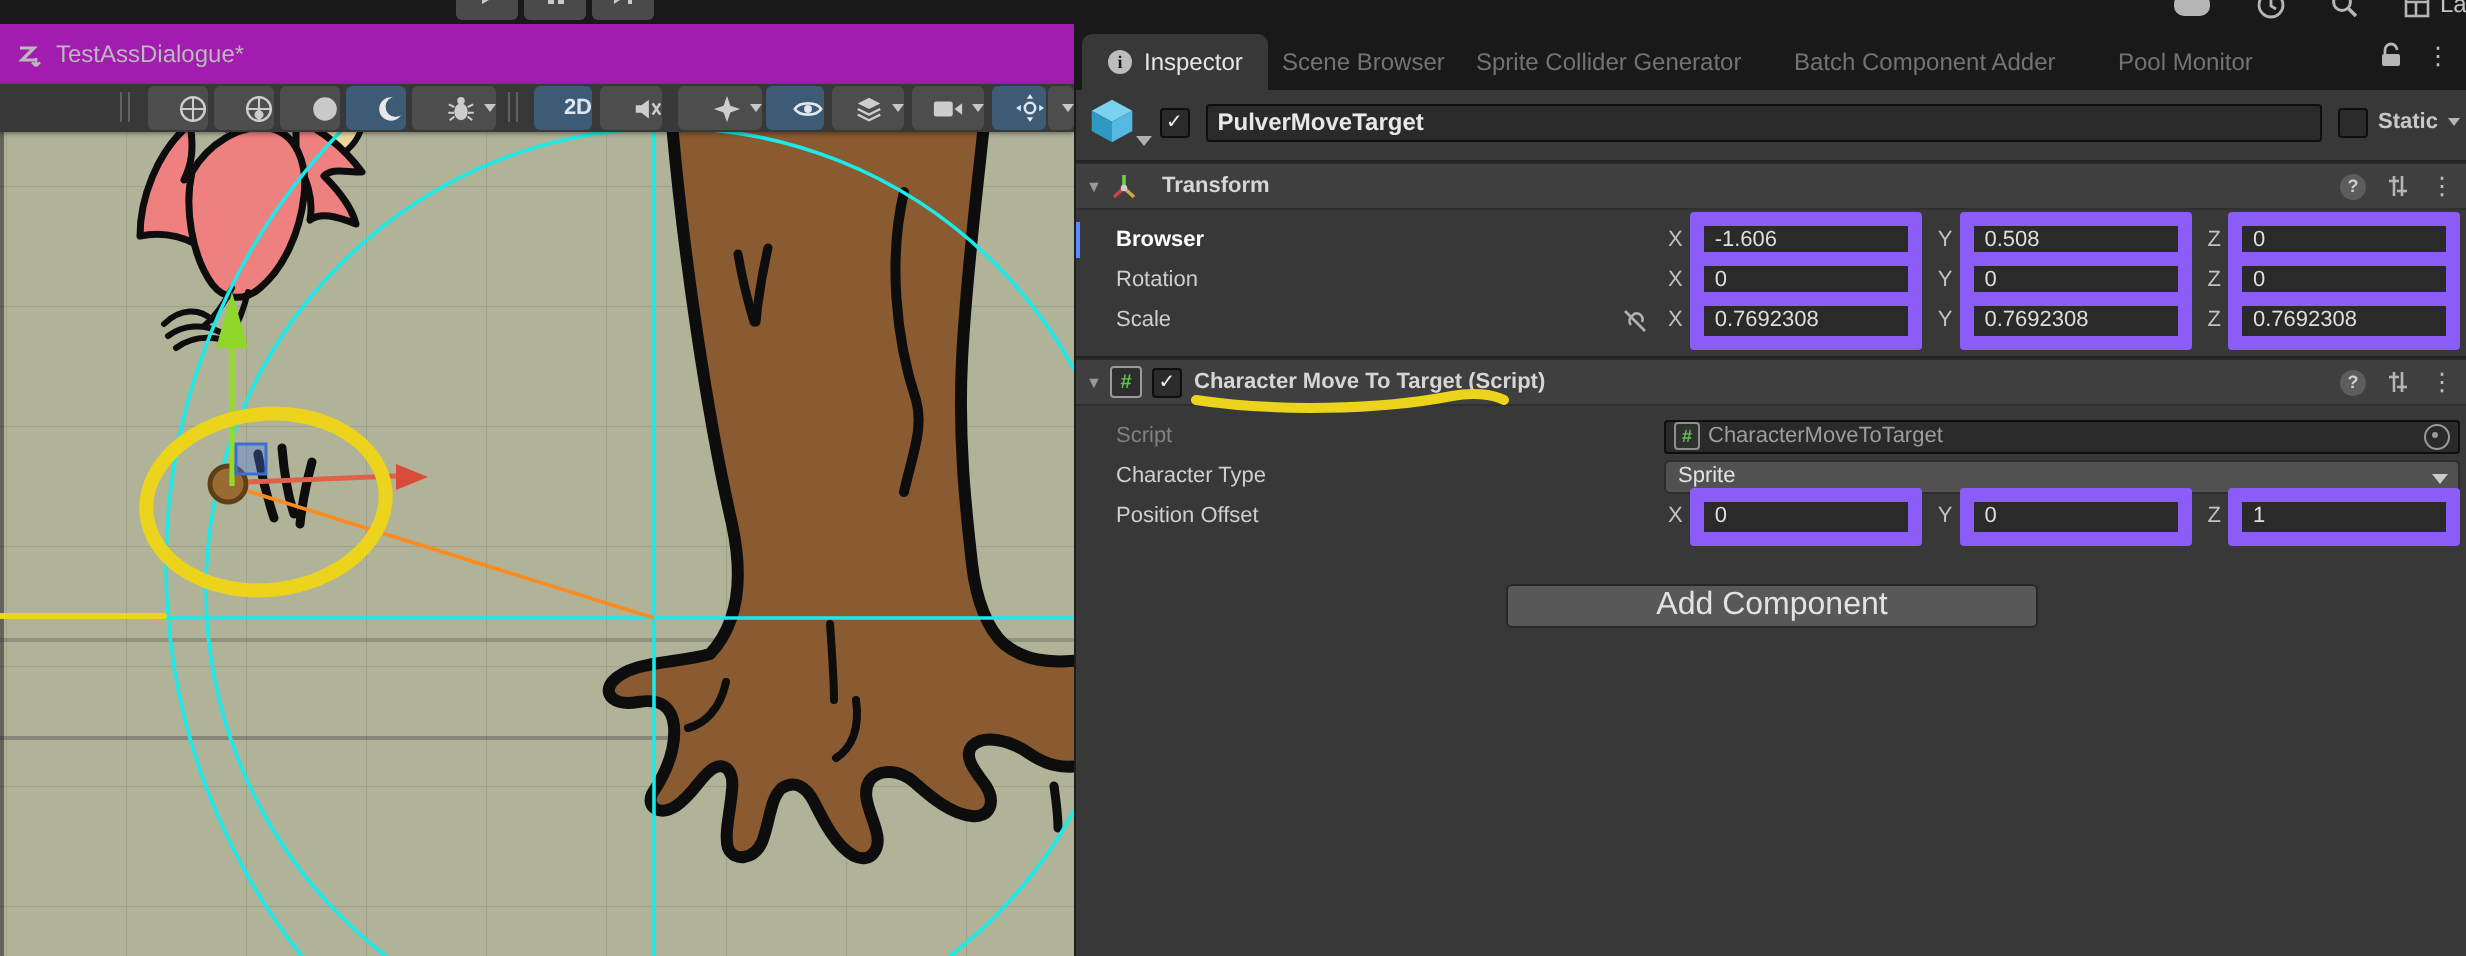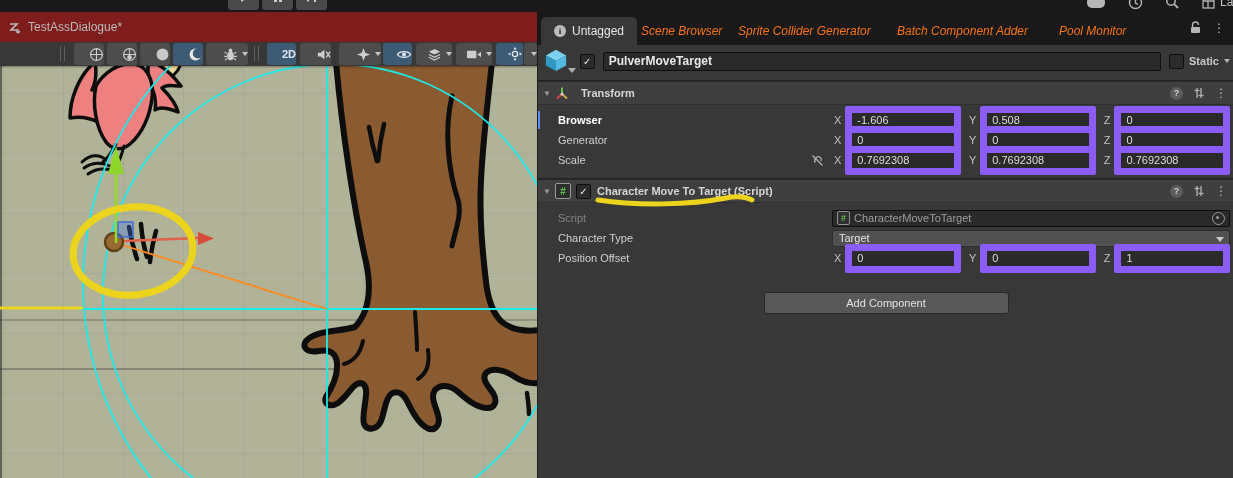--- a/index.html
+++ b/index.html
@@ -10,41 +10,41 @@
   }
   
   .topbar{position:absolute;left:0;top:0;width:1233px;height:12px;background:#191919;overflow:hidden;z-index:40;padding-left:48px;}
   .tb-btn{position:absolute;top:-14px;width:31px;height:24px;background:#4a4a4a;border-radius:3px;
     display:flex;align-items:center;justify-content:center;color:#c9c9c9;}
   .tb-right{position:absolute;top:-9px;height:22px;display:flex;align-items:center;gap:22px;color:#b9b9b9;}
   .tb-right svg{display:block;}
   .layout-wrap{display:flex;align-items:center;gap:5px;font-size:12px;color:#c4c4c4;}
   .tri{width:0;height:0;border-left:4px solid transparent;border-right:4px solid transparent;border-top:5px solid #b5b5b5;}
   
-  .titlebar{position:absolute;left:0;top:12px;width:537px;height:30px;background:#7f1d1d;display:flex;align-items:center;z-index:30;}
+  .titlebar{position:absolute;left:0;top:12px;width:537px;height:30px;background:#a21caf;display:flex;align-items:center;z-index:30;}
   .titlebar .wicon{margin-left:8px;margin-top:2px;}
   .titlebar .wtitle{margin-left:6px;font-size:12px;color:#b9b9b9;}
   
   .scenebar{position:absolute;left:0;top:42px;width:537px;height:24px;background:#383838;z-index:30;
     box-shadow:0 1px 2px rgba(0,0,0,.35);}
   .sbtn{position:absolute;top:1px;height:22px;background:#4d4d4d;border-radius:3px;display:flex;align-items:center;justify-content:flex-end;color:#cdcdcd;}
   .sbtn.active{background:#3e5b76;}
   .sbtn .darr{width:0;height:0;border-left:3.5px solid transparent;border-right:3.5px solid transparent;border-top:4.5px solid #c6c6c6;margin-left:4px;}
   .ssep{position:absolute;top:4px;width:1px;height:15px;background:#606060;}
   .s2d{font-size:11px;font-weight:bold;color:#dfe6ee;}
   
   .scene{position:absolute;left:0;top:66px;width:537px;height:412px;overflow:hidden;z-index:10;}
   
   .tabbar{position:absolute;left:537px;top:12px;width:696px;height:33px;background:#191919;z-index:30;}
   .tab-active{position:absolute;left:4px;top:5px;height:28px;background:#383838;border-radius:5px 5px 0 0;
     display:flex;align-items:center;padding:0 13px;gap:6px;}
   .tab-active .lbl{font-size:12px;color:#e6e6e6;}
   .info-ic{width:12px;height:12px;border-radius:50%;background:#bdbdbd;color:#1d1d1d;font-size:9px;font-weight:bold;
     display:flex;align-items:center;justify-content:center;font-family:"Liberation Serif",serif;}
-  .tab{position:absolute;top:5px;height:28px;display:flex;align-items:center;font-size:12px;color:#f97316;font-style:italic;}
+  .tab{position:absolute;top:5px;height:28px;display:flex;align-items:center;font-size:12px;color:#737373;}
   .tab-icons{position:absolute;right:8px;top:9px;display:flex;align-items:center;gap:12px;color:#b5b5b5;}
   .kebab{font-size:12px;color:#c0c0c0;letter-spacing:0;line-height:1;}
   .inspector{position:absolute;left:537px;top:45px;width:696px;height:433px;background:#383838;border-left:1px solid #1e1e1e;z-index:20;}
   
   .go-header{padding:6px 4px 9px 4px;position:relative;}
   .go-row1{display:flex;align-items:center;height:20px;}
   .cubewrap{width:30px;position:relative;height:26px;margin-left:2px;}
   .cube-fold{position:absolute;left:24px;top:20px;width:0;height:0;border-left:4px solid transparent;border-right:4px solid transparent;border-top:5px solid #b0b0b0;}
   .checkbox{width:13px;height:13px;background:#2b2b2b;border:1px solid #0e0e0e;border-radius:2px;
     display:flex;align-items:center;justify-content:center;font-size:10px;color:#ececec;flex:none;}
@@ -82,22 +82,22 @@
   .prop-label{width:274px;font-size:11px;color:#cfcfcf;flex:none;}
   .prop-label.disabled{color:#828282;}
   .objfield{flex:1;height:15px;background:#2a2a2a;border:1px solid #0e0e0e;border-radius:2px;
     display:flex;align-items:center;padding:0 4px;font-size:11px;color:#9d9d9d;gap:4px;}
   .mini-hash{width:11px;height:12px;background:#303030;border:1px solid #8f8f8f;border-radius:2px;color:#5fc24e;
     font-size:9px;font-weight:bold;display:flex;align-items:center;justify-content:center;flex:none;}
   .picker{width:11px;height:11px;border-radius:50%;border:1px solid #9a9a9a;margin-left:auto;position:relative;flex:none;}
   .picker::after{content:'';position:absolute;left:3px;top:3px;width:3px;height:3px;border-radius:50%;background:#9a9a9a;}
   .ddflex{flex:1;margin-right:4px;}
   .addc-wrap{display:flex;justify-content:center;margin-top:16px;}
-  .addc{width:245px;height:22px;background:#585858;border:1px solid #272727;border-radius:3px;
-    display:flex;align-items:center;justify-content:center;font-size:11px;color:#e2e2e2;box-sizing:border-box;}
+  .addc{width:266px;height:22px;background:#585858;border:1px solid #272727;border-radius:3px;
+    display:flex;align-items:center;justify-content:center;font-size:16px;color:#e2e2e2;box-sizing:border-box;}
   .sep{height:1px;background:#232323;}
   .underline-svg{position:absolute;left:56px;top:13px;width:164px;height:16px;overflow:visible;z-index:5;pointer-events:none;}
 </style>
 </head>
 <body>
 
 <div class="topbar">
   <div class="tb-btn" style="left:228px;">
     <svg width="10" height="10" viewBox="0 0 10 10">
         <path d="M2,1 L9,5 2,9 Z" fill="#c9c9c9"></path>
@@ -300,21 +300,21 @@
   <g fill="none" stroke-linecap="round">
     <ellipse cx="133" cy="251" rx="60" ry="44" stroke-width="7" transform="rotate(-6 133 251)" stroke="#ecd41c"></ellipse>
     <line x1="0" y1="308" x2="82" y2="308" stroke-width="3" stroke="#ecd41c"></line>
   </g>
 </svg>
 </div>
 
 <div class="tabbar">
   <div class="tab-active">
     <span class="info-ic">i</span>
-    <span class="lbl">Untagged</span>
+    <span class="lbl">Inspector</span>
   </div>
   <div class="tab" style="left:104px;">
     <span>Scene Browser</span>
   </div>
   <div class="tab" style="left:201px;">
     <span>Sprite Collider Generator</span>
   </div>
   <div class="tab" style="left:360px;">
     <span>Batch Component Adder</span>
   </div>
@@ -379,21 +379,21 @@
       <span class="linkspacer"></span>
       <span class="axis">X</span>
       <span class="nfield">-1.606</span>
       <span class="axis">Y</span>
       <span class="nfield">0.508</span>
       <span class="axis">Z</span>
       <span class="nfield">0</span>
       <span class="endpad"></span>
     </div>
     <div class="vrow">
-      <span class="vlabel">Generator</span>
+      <span class="vlabel">Rotation</span>
       <span class="linkspacer"></span>
       <span class="axis">X</span>
       <span class="nfield">0</span>
       <span class="axis">Y</span>
       <span class="nfield">0</span>
       <span class="axis">Z</span>
       <span class="nfield">0</span>
       <span class="endpad"></span>
     </div>
     <div class="vrow">
@@ -439,21 +439,21 @@
       <span class="prop-label disabled">Script</span>
       <div class="objfield ddflex">
         <span class="mini-hash">#</span>
         <span>CharacterMoveToTarget</span>
         <span class="picker"></span>
       </div>
     </div>
     <div class="prop-row">
       <span class="prop-label">Character Type</span>
       <div class="dropdown ddflex">
-        <span>Target</span>
+        <span>Sprite</span>
         <span class="arr"></span>
       </div>
     </div>
     <div class="vrow" style="padding-left:20px;">
       <span class="vlabel" style="width:268px;">Position Offset</span>
       <span class="axis">X</span>
       <span class="nfield">0</span>
       <span class="axis">Y</span>
       <span class="nfield">0</span>
       <span class="axis">Z</span>

